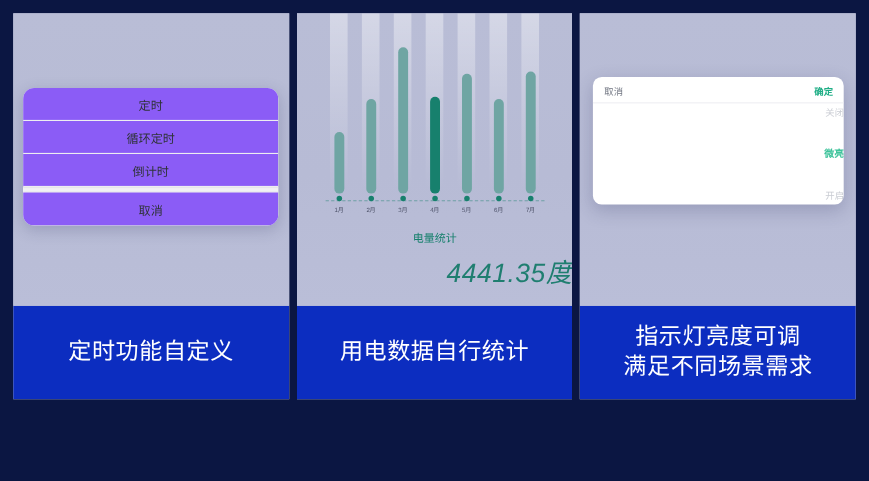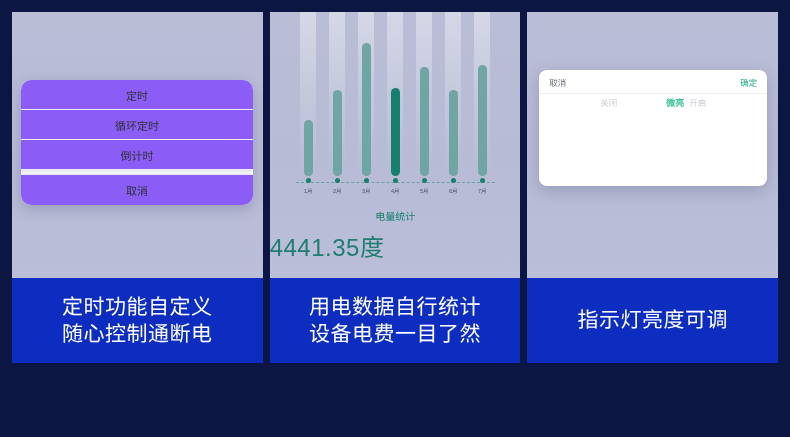--- a/index.html
+++ b/index.html
@@ -153,24 +153,25 @@
     top: 196px;
     left: 0; width: 251px;
     text-align: center;
     font-size: 10px;
     color: #17806d;
   }
   .chart-value {
     position: absolute;
     top: 216px;
     left: 0; width: 251px;
-    text-align: left;
+    text-align: right;
     font-size: 24px;
     color: #1f7e70;
     letter-spacing: 0.5px;
+    font-style: italic;
   }
 
   
   .picker {
     position: absolute;
     left: 12px;
     top: 58px;
     width: 228px;
     height: 116px;
     border-radius: 8px;
@@ -180,28 +181,28 @@
   }
   .picker-head {
     height: 24px;
     display: flex;
     align-items: center;
     justify-content: space-between;
     padding: 0 10px;
     border-bottom: 1px solid #eeeef2;
   }
   .picker-cancel { font-size: 8.5px; color: #6f7480; }
-  .picker-ok { font-size: 8.5px; color: #1fae86; font-weight: 400; }
+  .picker-ok { font-size: 8.5px; color: #1fae86; font-weight: 700; }
   .picker-body {
     height: 92px;
     display: flex;
-    flex-direction: row;
-    align-items: flex-start;
+    flex-direction: column;
+    align-items: flex-end;
     justify-content: center;
-    gap: 5px;
+    gap: 19px;
   }
   .picker-opt {
     font-size: 8.5px;
     color: #c9ccd3;
     height: 19px;
     line-height: 19px;
   }
   .picker-opt.selected {
     color: #3ec39b;
     font-weight: 700;
@@ -220,21 +221,20 @@
         <div class="sheet">
           <div class="sheet-item">定时</div>
           <div class="sheet-item">循环定时</div>
           <div class="sheet-item">倒计时</div>
           <div class="sheet-sep"></div>
           <div class="sheet-item cancel">取消</div>
         </div>
       </div>
       <div class="panel-caption">
         <div class="caption-line">定时功能自定义</div>
-        <div class="caption-line">随心控制通断电</div>
       </div>
     </div>
 
     <div class="panel">
       <div class="panel-visual">
         <div class="chart-wrap">
           <div class="chart-glow" style="left: 30.5px; top: 0px;"></div>
             <div class="chart-glow" style="left: 59.5px; top: 0px;"></div>
             <div class="chart-glow" style="left: 88.5px; top: 0px;"></div>
             <div class="chart-glow" style="left: 117.5px; top: 0px;"></div>
@@ -266,37 +266,37 @@
               <div class="axis-label" style="left: 172.5px;">6月</div>
               <div class="axis-dot" style="left: 210px;"></div>
               <div class="axis-label" style="left: 201.5px;">7月</div>
             </div>
           <div class="chart-title">电量统计</div>
           <div class="chart-value">4441.35度</div>
         </div>
       </div>
       <div class="panel-caption">
         <div class="caption-line">用电数据自行统计</div>
-        <div class="caption-line">设备电费一目了然</div>
       </div>
     </div>
 
     <div class="panel">
       <div class="panel-visual">
         <div class="picker">
           <div class="picker-head">
             <span class="picker-cancel">取消</span>
             <span class="picker-ok">确定</span>
           </div>
           <div class="picker-body">
             <div class="picker-opt">关闭</div>
             <div class="picker-opt selected">微亮</div>
             <div class="picker-opt">开启</div>
           </div>
         </div>
       </div>
       <div class="panel-caption">
         <div class="caption-line">指示灯亮度可调</div>
+        <div class="caption-line">满足不同场景需求</div>
       </div>
     </div>
 
   </div>
 </div>
 
 </body></html>

